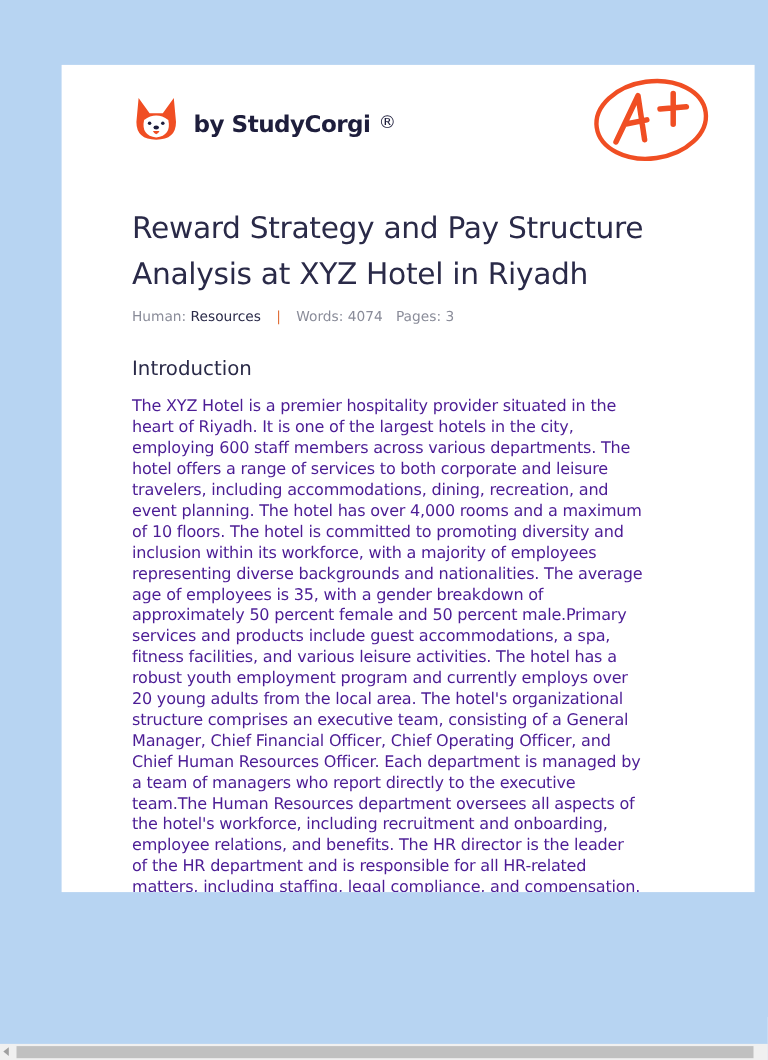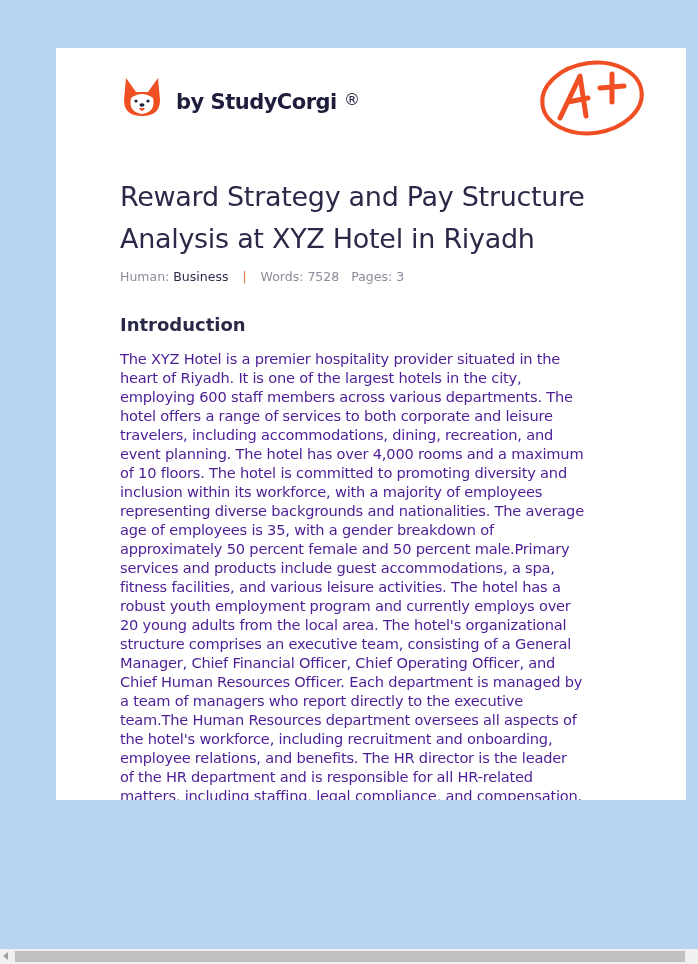--- a/index.html
+++ b/index.html
@@ -3,21 +3,21 @@
 <meta charset="utf-8">
 <style>
   html, body { margin:0; padding:0; }
   body {
     width:698px; height:964px; overflow:hidden;
     background:#b7d4f2;
     position:relative;
     font-family:"Liberation Sans", sans-serif;
   }
   .page {
-    position:absolute; left:56px; top:48px; width:630px; height:752px;
+    position:absolute; left:56px; top:59px; width:630px; height:752px;
     background:#ffffff; overflow:hidden;
   }
   .logo {
     position:absolute; left:66px; top:28px; display:flex; align-items:center;
   }
   .logo-text {
     margin-left:14px; margin-top:8px;
     font-family:"DejaVu Sans", sans-serif; font-weight:bold;
     font-size:21px; color:#1e1e3c; letter-spacing:-0.5px;
   }
@@ -30,21 +30,21 @@
   }
   .meta {
     position:absolute; left:64px; top:221px;
     font-family:"DejaVu Sans", sans-serif; font-size:12.5px; color:#8a8c99;
   }
   .meta .topic-value { color:#2a2a48; }
   .meta .sep { color:#e0703a; margin:0 10px; }
   .meta .pages { margin-left:8px; }
   .h2 {
     position:absolute; left:64px;
-    font-family:"DejaVu Sans", sans-serif; font-weight:bold;
+    font-family:"DejaVu Sans", sans-serif; font-weight:normal;
     font-size:18px; color:#2a2a48;
   }
   .intro-h { top:266px; }
   .body-text {
     position:absolute; left:64px; top:301px; width:520px;
     font-family:"DejaVu Sans", sans-serif; font-size:14.6px; line-height:19px;
     color:#4c1d95; letter-spacing:-0.2px; white-space:pre-line;
   }
   .section2-h { top:871px; }
   .hscroll {
@@ -78,23 +78,23 @@
   <svg class="badge" width="110" height="82" viewBox="0 0 110 82">
     <ellipse cx="54" cy="40" rx="50" ry="35" fill="none" stroke="#f04e23" stroke-width="4" transform="rotate(-8 54 40)"></ellipse>
     <path d="M22 60 L42 18 L48 58 M30 44 L50 40" fill="none" stroke="#f04e23" stroke-width="5" stroke-linecap="round" stroke-linejoin="round"></path>
     <path d="M62 30 L86 28 M74 16 L74 44" fill="none" stroke="#f04e23" stroke-width="5" stroke-linecap="round"></path>
   </svg>
 
   <div class="title">Reward Strategy and Pay Structure Analysis at XYZ Hotel in Riyadh</div>
 
   <div class="meta">
     <span>Human:</span>
-    <span class="topic-value">Business</span>
+    <span class="topic-value">Resources</span>
     <span class="sep">|</span>
-    <span>Words: 7528</span>
+    <span>Words: 4074</span>
     <span class="pages">Pages: 3</span>
   </div>
 
   <div class="h2 intro-h">Introduction</div>
   <div class="body-text">The XYZ Hotel is a premier hospitality provider situated in the
 heart of Riyadh. It is one of the largest hotels in the city,
 employing 600 staff members across various departments. The
 hotel offers a range of services to both corporate and leisure
 travelers, including accommodations, dining, recreation, and
 event planning. The hotel has over 4,000 rooms and a maximum

